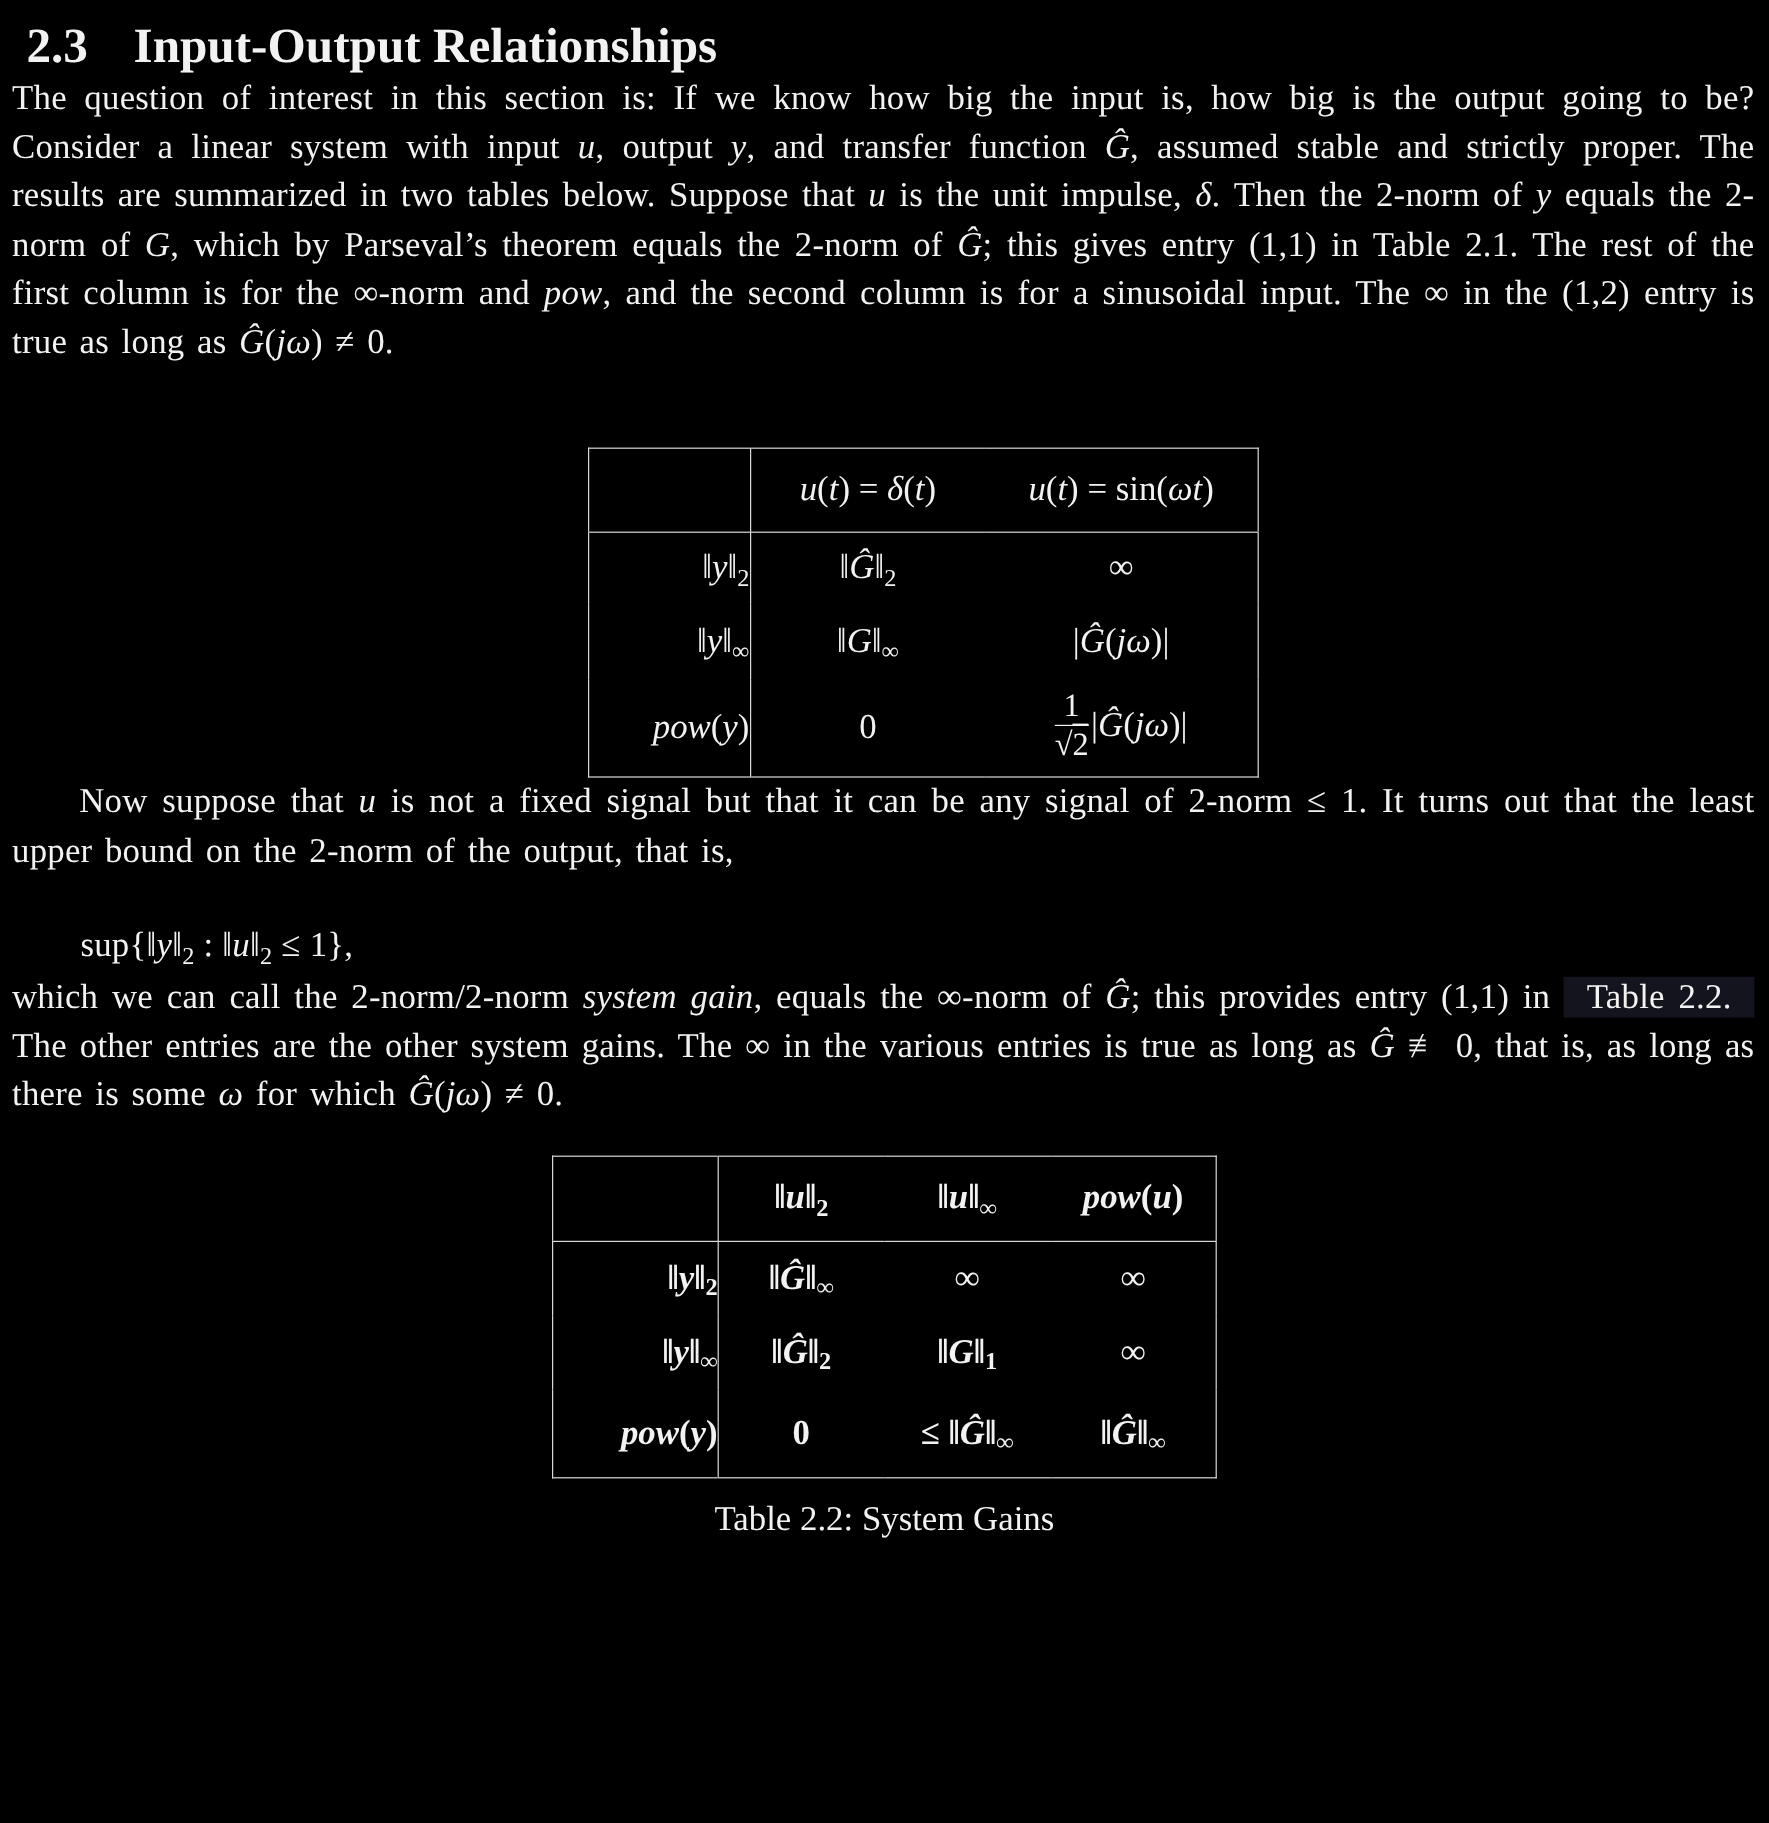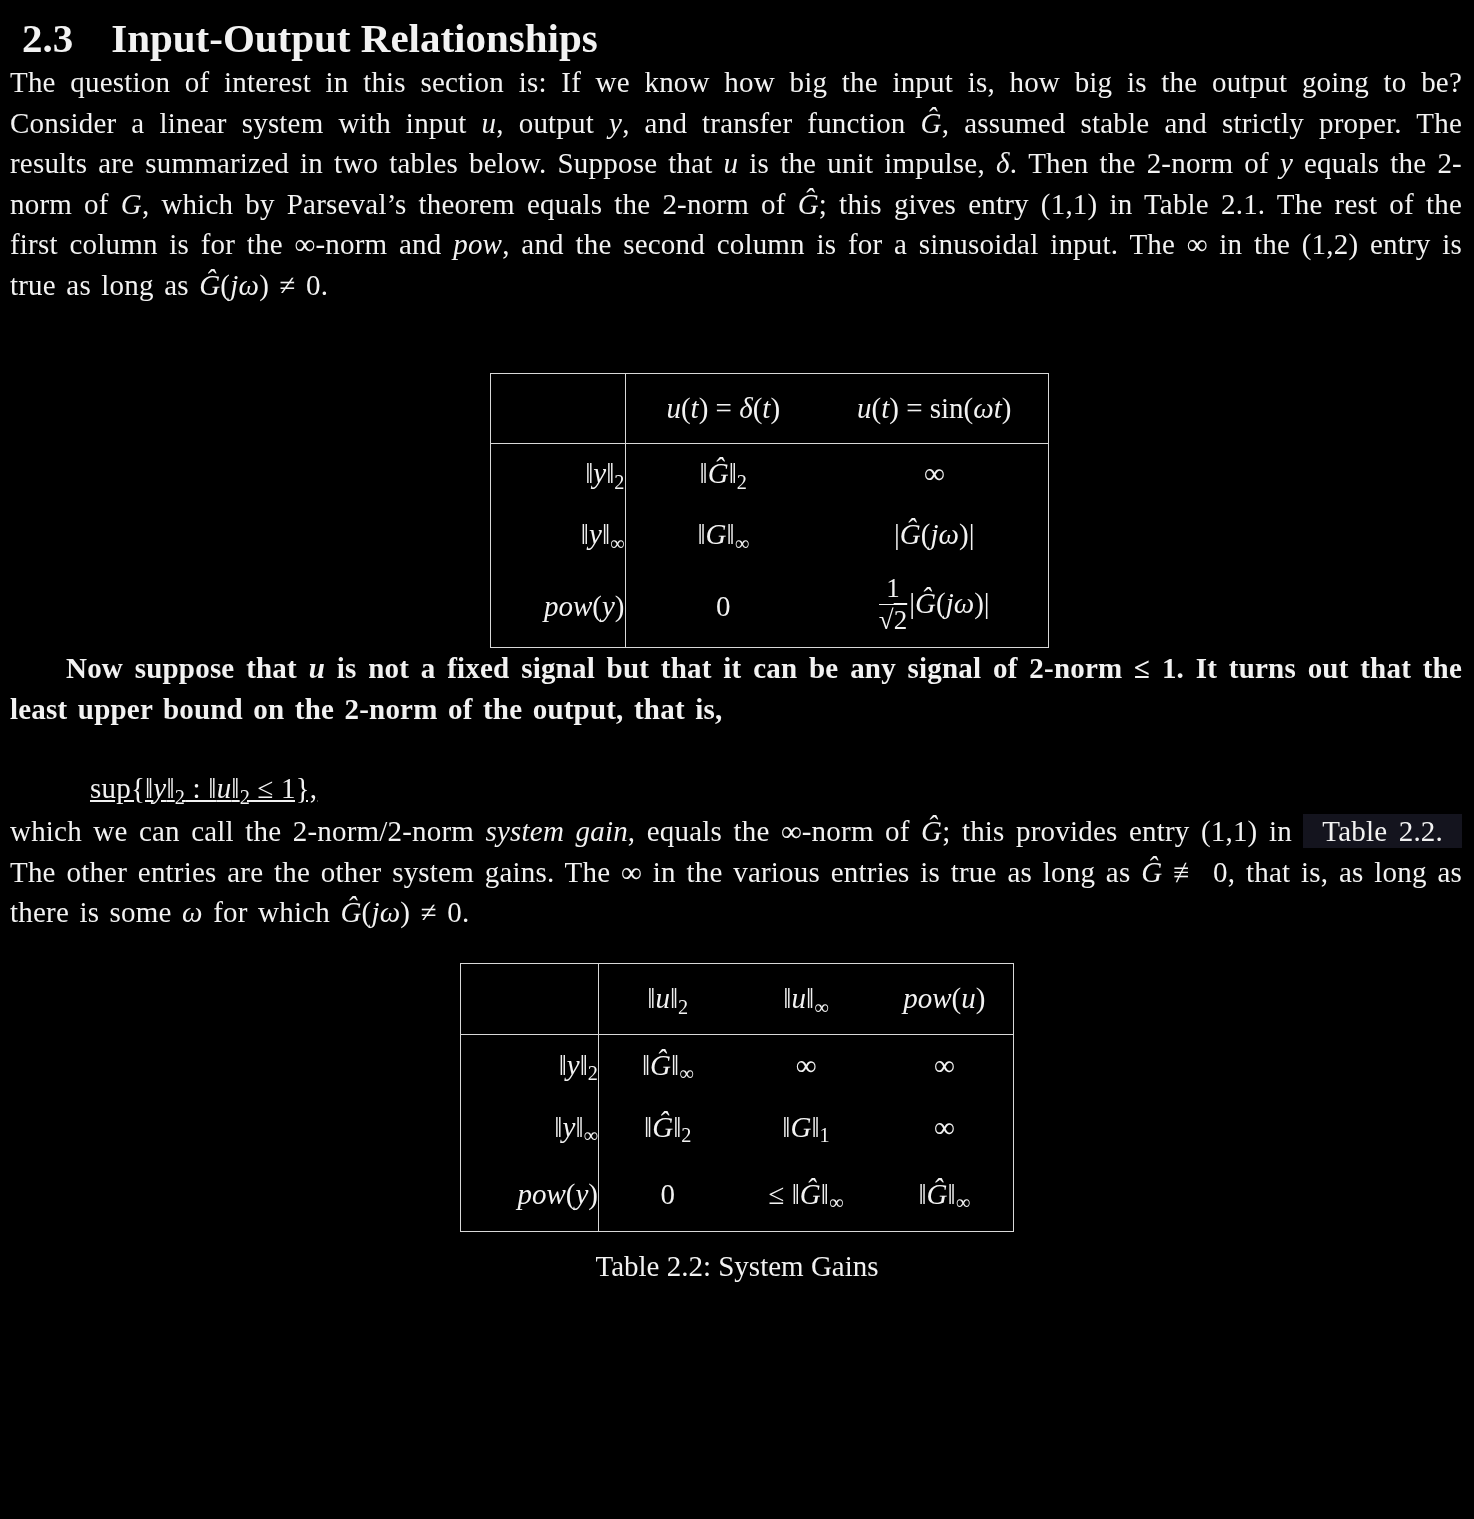--- a/index.html
+++ b/index.html
@@ -19,27 +19,26 @@
   }
   h1.sechead .secnum{margin-right:38px;}
   p.body{
     margin:0 12px 0 10px;
     text-align:justify;
     line-height:40.5px;
     letter-spacing:0.2px;
     word-spacing:3px;
   }
   .p1{margin-top:38px;}
-  .p2{margin-top:42px;text-indent:56px;font-weight:bold;}
+  .p2{margin-top:42px;text-indent:56px;}
   .p3{margin-top:22px;}
   .formula{
-    margin:36px 0 0 90px;
+    margin:36px 0 0 67px;
     line-height:46px;
     letter-spacing:0.2px;
-    text-decoration:underline;
   }
   .caption{text-align:center;line-height:34px;}
   .cap1{margin-top:34px;}
   .cap2{margin-top:17px;}
   i{font-style:italic;}
   sub{
     font-size:0.70em;
     vertical-align:baseline;
     position:relative;top:0.28em;
     line-height:0;
@@ -47,21 +46,21 @@
   .tblwrap{width:100%;}
   .t1w{margin-top:68px;margin-left:32px;}
   .t2w{margin-top:30px;}
   table.tbl{
     border-collapse:collapse;
     table-layout:fixed;
     margin:0 auto;
     border:1.5px solid #d9d9d9;
   }
   .tbl1{width:558px;}
-  .tbl2{width:553px;}
+  .tbl2{width:553px;font-weight:bold;}
   .tbl td{
     text-align:center;
     vertical-align:middle;
     padding:0;
     font-size:29px;
     overflow:visible;
   }
   .tbl td.lbl{
     text-align:right;
     padding-left:13px;

